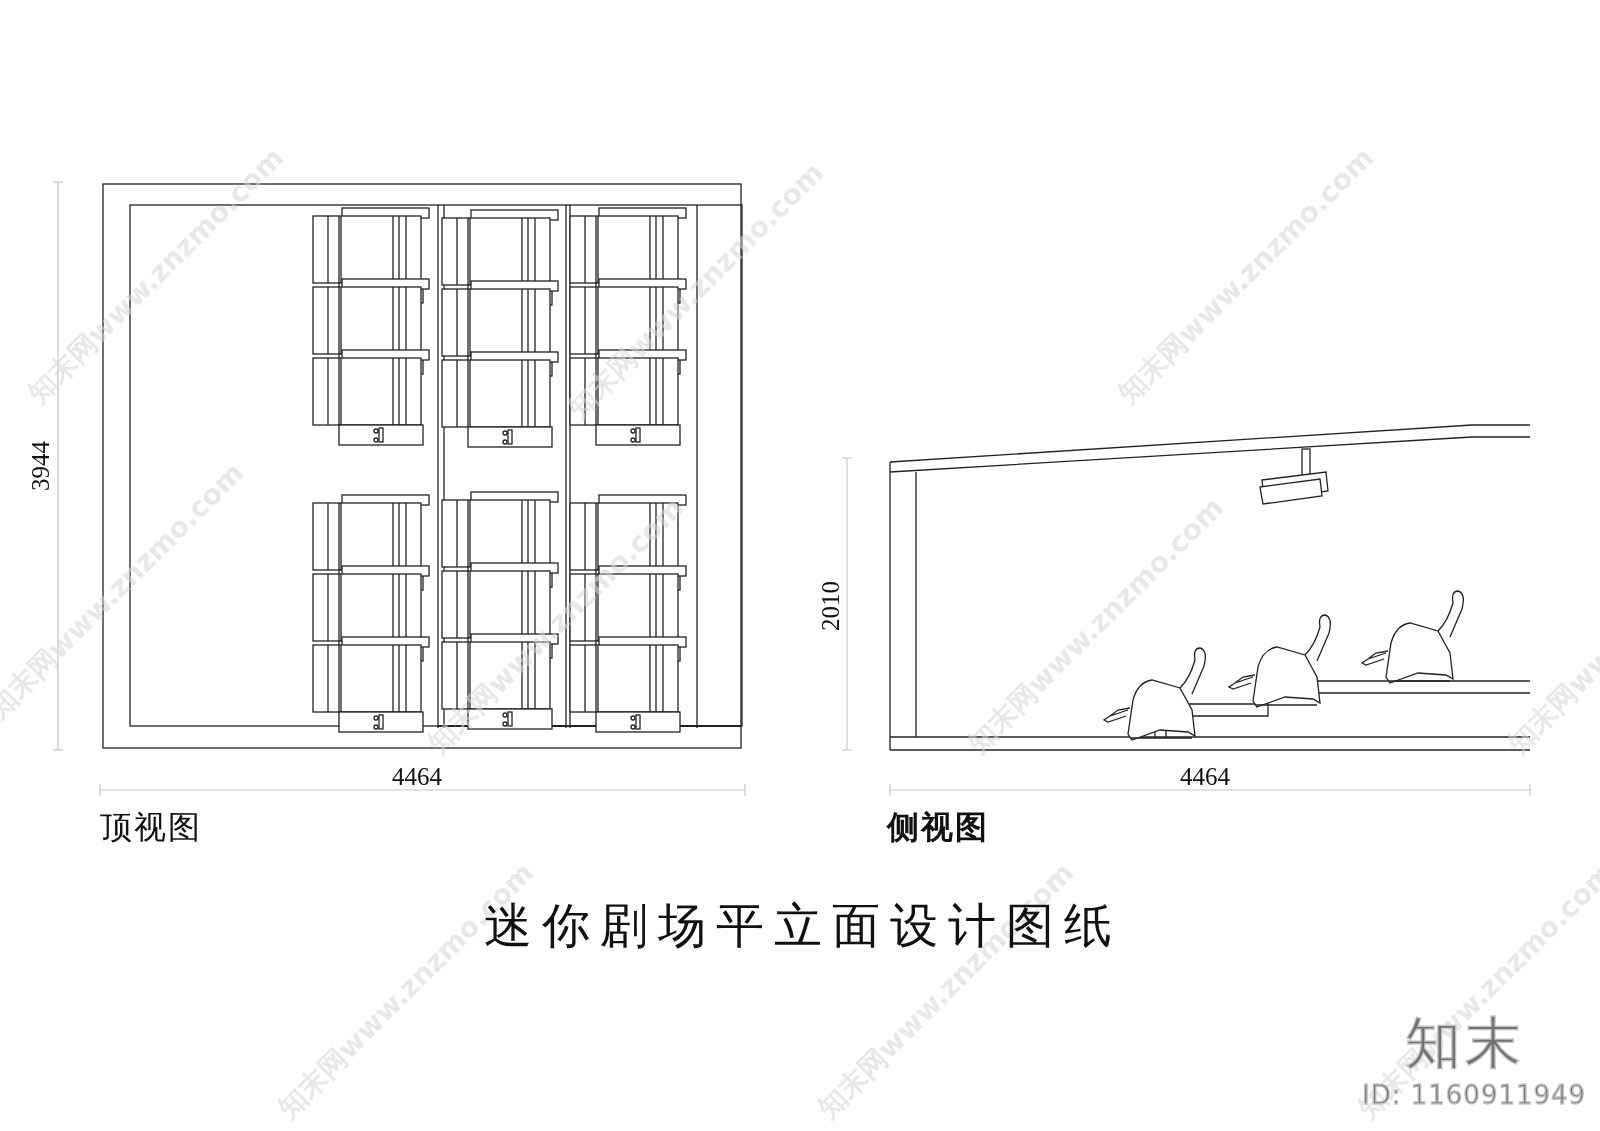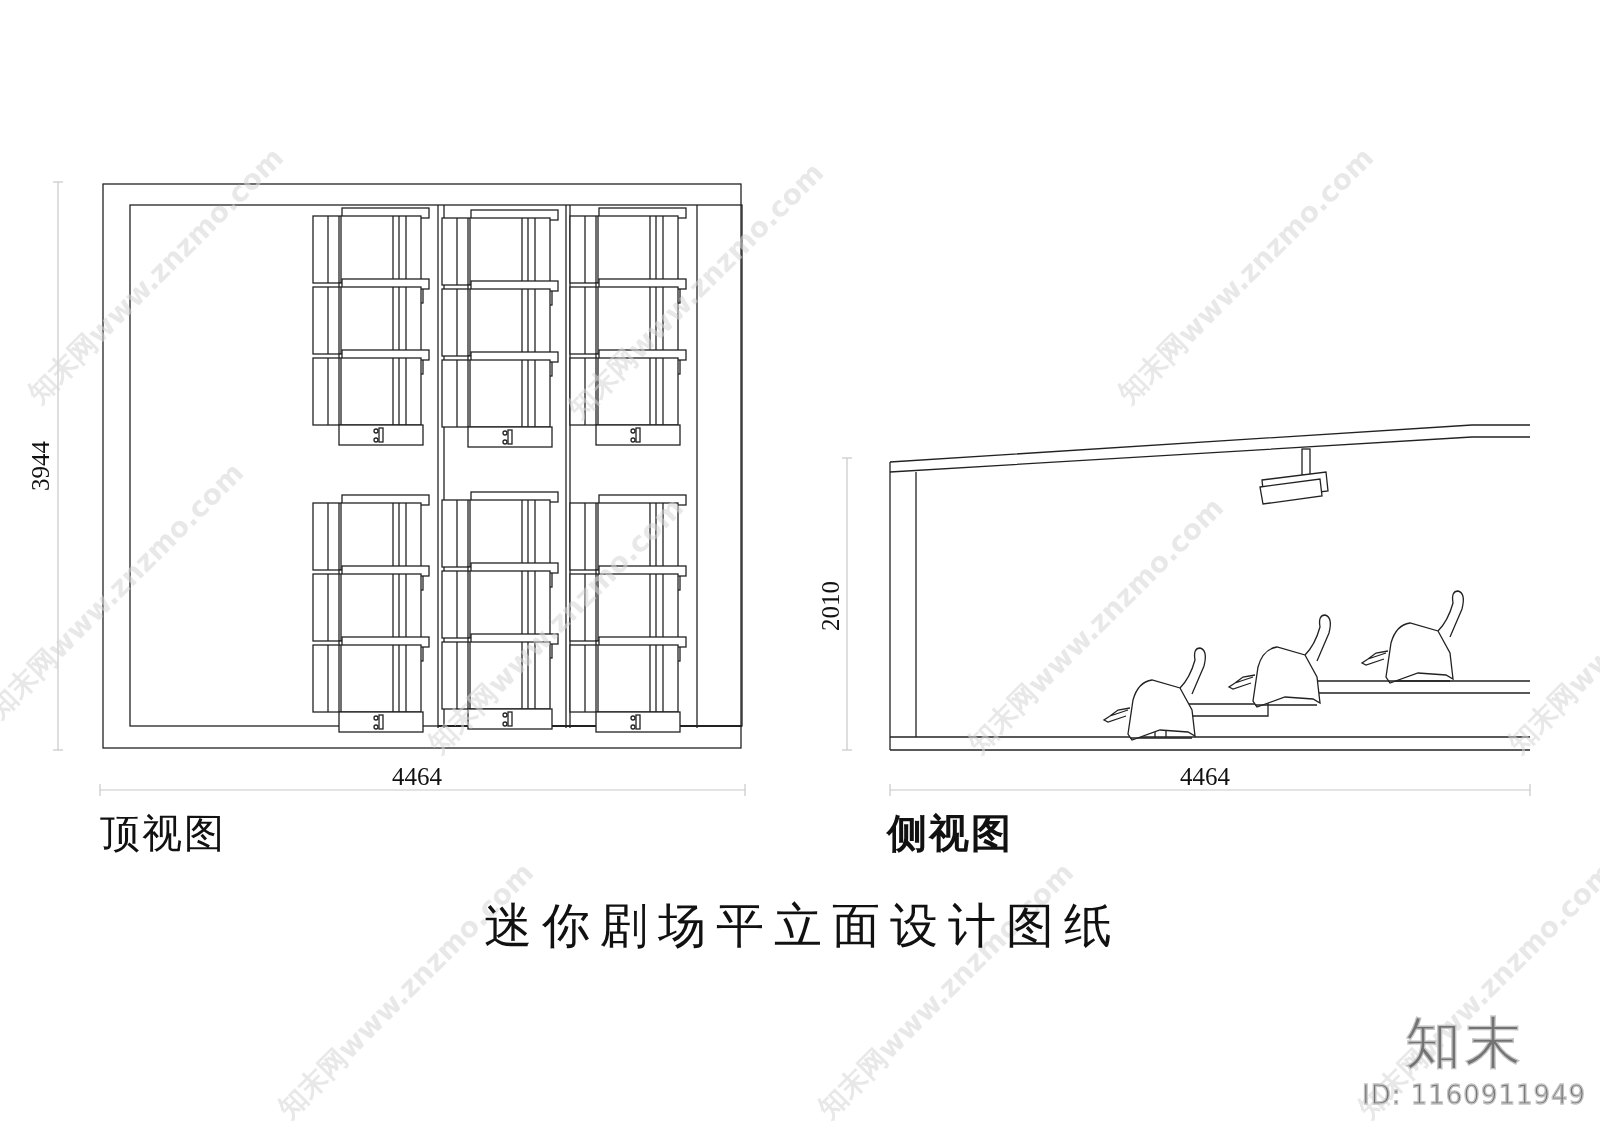--- a/index.html
+++ b/index.html
@@ -3,21 +3,21 @@
 <meta charset="utf-8">
 <style>
   html, body { margin: 0; padding: 0; background: #ffffff; }
   body { width: 1600px; height: 1131px; position: relative; overflow: hidden; font-family: "DejaVu Serif", serif; }
   #canvas { position: absolute; left: 0; top: 0; width: 1600px; height: 1131px; }
   .ln { stroke: #222; stroke-width: 1.3; fill: none; }
   .ln-fill { stroke: #222; stroke-width: 1.3; fill: #fff; }
   .dim { stroke: #c8c8c8; stroke-width: 1.2; fill: none; }
   .txt { position: absolute; color: #111; white-space: nowrap; font-family: "Liberation Serif", "DejaVu Serif", serif; }
   .dimtxt { font-size: 25px; }
-  .lbl { font-size: 40px; letter-spacing: 2px; }
+  .lbl { font-size: 32px; letter-spacing: 2px; }
   .title { font-size: 48px; letter-spacing: 10px; }
   .rot { transform-origin: center; transform: rotate(-90deg); }
   .wm { position: absolute; color: #d6d6d6; font-family: "DejaVu Sans", sans-serif; font-size: 28px; white-space: nowrap; transform: rotate(-45deg); transform-origin: left top; opacity: 0.55; font-weight: bold; }
   .brand { position: absolute; font-family: "DejaVu Sans", sans-serif; color: #737373; -webkit-text-stroke: 1.3px #c4c4c4; }
   .brand-logo { font-size: 56px; left: 1405px; top: 1006px; letter-spacing: 4px; }
   .brand-id { font-size: 26px; left: 1362px; top: 1080px; letter-spacing: 1px; }
 </style>
 </head>
 <body>
 

